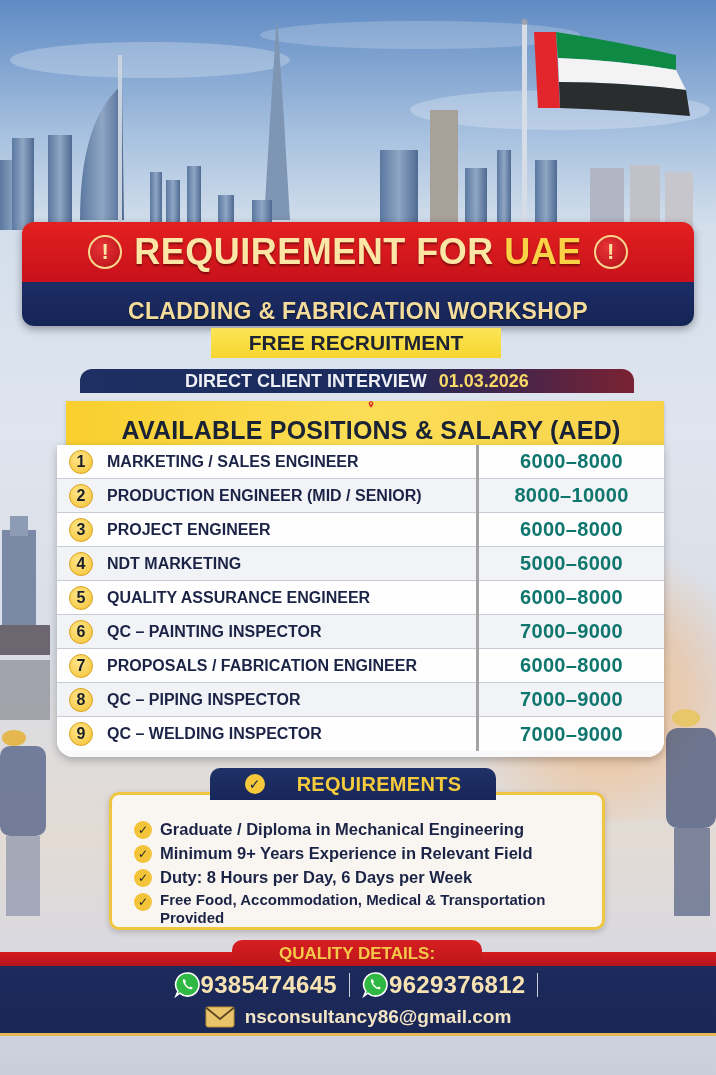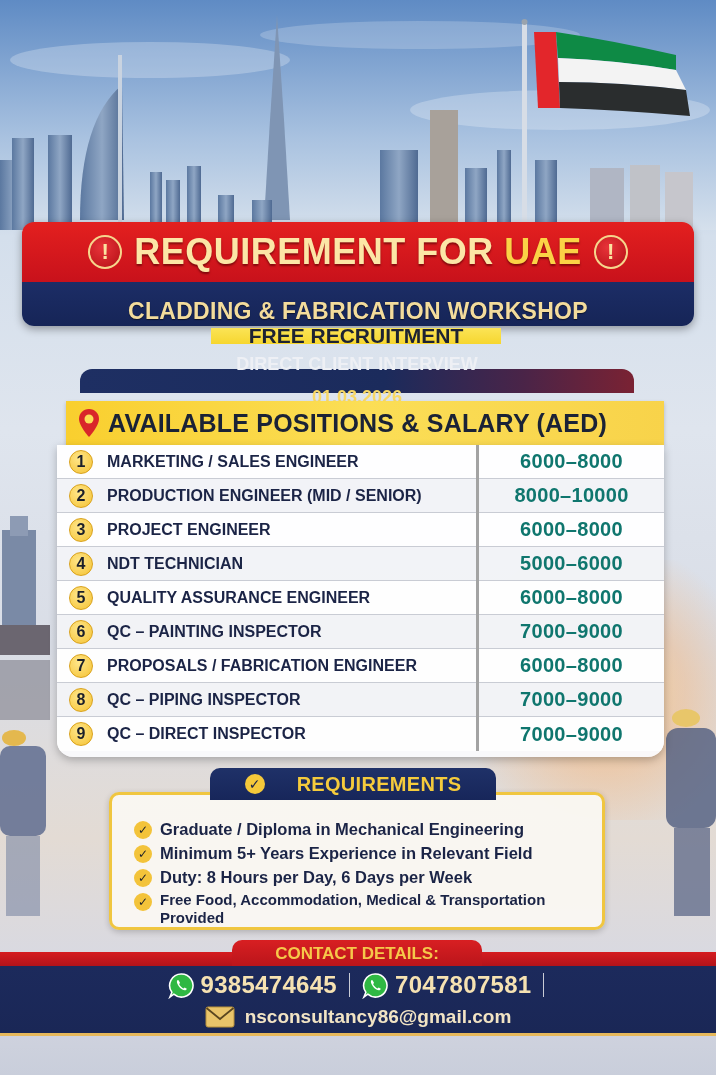--- a/index.html
+++ b/index.html
@@ -46,43 +46,44 @@
     text-shadow: 0 2px 2px rgba(80,0,0,0.6);
     text-align: right;
   }
   .title-text .accent { color: #fbd246; }
   .sub-title {
     font-family: "Liberation Sans", sans-serif; font-weight: bold; font-size: 23px;
     color: #f3dc9c; letter-spacing: 0.3px;
     text-shadow: 0 1px 1px rgba(0,0,0,0.5);
   }
   .free-rec {
-    position: absolute; left: 211px; top: 328px; width: 290px; height: 16px;
+    position: absolute; left: 211px; top: 328px; width: 290px; height: 30px;
     background: linear-gradient(180deg, #fbe456, #f6d62f);
     display: flex; align-items: center; justify-content: center;
     font-family: "Liberation Sans", sans-serif; font-weight: bold; font-size: 21px; color: #1d2333;
   }
 
   
   .interview {
     position: absolute; left: 80px; top: 369px; width: 554px; height: 24px;
     border-radius: 12px 12px 0 0;
     background: linear-gradient(90deg, #1e2f63 0%, #1b2b5c 55%, #4a2448 80%, #7a2233 100%);
     display: flex; align-items: center; justify-content: center; gap: 12px;
-    font-family: "Liberation Sans", sans-serif; font-weight: bold; font-size: 18px; flex-direction: column;
+    font-family: "Liberation Sans", sans-serif; font-weight: bold; font-size: 18px;
   }
   .interview .lbl { color: #eef0f5; }
   .interview .date { color: #f8d866; }
 
   
   .pos-header {
     position: absolute; left: 66px; top: 401px; width: 598px; height: 44px;
     background: linear-gradient(90deg, #f9cf2e 0%, #fbde56 50%, #f8d34a 100%);
     display: flex; align-items: center; padding-left: 12px; gap: 8px;
     box-shadow: 0 2px 4px rgba(0,0,0,0.2);
+    flex-direction: column;
   }
   .pin-icon { width: 22px; height: 30px; }
   .pos-header-text {
     font-family: "Liberation Sans", sans-serif; font-weight: bold; font-size: 25px; color: #1a2236;
     letter-spacing: 0.2px;
   }
 
   
   .pos-table {
     position: absolute; left: 57px; top: 445px; width: 607px; height: 312px;
@@ -167,21 +168,21 @@
   }
   .contact-bar {
     position: absolute; left: 0; top: 966px; width: 716px; height: 70px;
     background: linear-gradient(180deg, #1c2a5c 0%, #1a2756 100%);
     border-bottom: 3px solid #e6b85a;
   }
   .phones {
     position: absolute; left: 0; top: 2px; width: 716px; height: 34px;
     display: flex; align-items: center; justify-content: center; gap: 8px;
   }
-  .phone { display: flex; align-items: center; gap: 6px; }
+  .phone { display: flex; align-items: flex-start; }
   .wa-icon { width: 27px; height: 27px; }
   .phone-num {
     font-family: "Liberation Sans", sans-serif; font-weight: bold; font-size: 24px; color: #f6e2b2;
     letter-spacing: 0.3px;
   }
   .sep { width: 1px; height: 24px; background: #c9ccd6; margin: 0 4px; }
   .email-row {
     position: absolute; left: 0; top: 36px; width: 716px; height: 30px;
     display: flex; align-items: center; justify-content: center; gap: 10px;
   }
@@ -297,21 +298,21 @@
     <div class="pos-name">PRODUCTION ENGINEER (MID / SENIOR)</div>
     <div class="pos-salary">8000–10000</div>
   </div>
   <div class="pos-row">
     <div class="num-badge">3</div>
     <div class="pos-name">PROJECT ENGINEER</div>
     <div class="pos-salary">6000–8000</div>
   </div>
   <div class="pos-row">
     <div class="num-badge">4</div>
-    <div class="pos-name">NDT TECHNICIAN</div>
+    <div class="pos-name">NDT MARKETING</div>
     <div class="pos-salary">5000–6000</div>
   </div>
   <div class="pos-row">
     <div class="num-badge">5</div>
     <div class="pos-name">QUALITY ASSURANCE ENGINEER</div>
     <div class="pos-salary">6000–8000</div>
   </div>
   <div class="pos-row">
     <div class="num-badge">6</div>
     <div class="pos-name">QC – PAINTING INSPECTOR</div>
@@ -322,67 +323,67 @@
     <div class="pos-name">PROPOSALS / FABRICATION ENGINEER</div>
     <div class="pos-salary">6000–8000</div>
   </div>
   <div class="pos-row">
     <div class="num-badge">8</div>
     <div class="pos-name">QC – PIPING INSPECTOR</div>
     <div class="pos-salary">7000–9000</div>
   </div>
   <div class="pos-row">
     <div class="num-badge">9</div>
-    <div class="pos-name">QC – DIRECT INSPECTOR</div>
+    <div class="pos-name">QC – WELDING INSPECTOR</div>
     <div class="pos-salary">7000–9000</div>
   </div>
 </div>
 
 <div class="req-box">
   <div style="height:14px"></div>
   <div class="req-item">
     <span class="req-check">✓</span>
     <span class="req-text">Graduate / Diploma in Mechanical Engineering</span>
   </div>
   <div class="req-item">
     <span class="req-check">✓</span>
-    <span class="req-text">Minimum 5+ Years Experience in Relevant Field</span>
+    <span class="req-text">Minimum 9+ Years Experience in Relevant Field</span>
   </div>
   <div class="req-item">
     <span class="req-check">✓</span>
     <span class="req-text">Duty: 8 Hours per Day, 6 Days per Week</span>
   </div>
   <div class="req-item">
     <span class="req-check">✓</span>
     <span class="req-text small">Free Food, Accommodation, Medical &amp; Transportation Provided</span>
   </div>
 </div>
 <div class="req-tab">
   <span class="check-circle">✓</span>
   <span class="req-title">REQUIREMENTS</span>
 </div>
 
 <div class="contact-redline"></div>
-<div class="contact-tab">CONTACT DETAILS:</div>
+<div class="contact-tab">QUALITY DETAILS:</div>
 <div class="contact-bar">
   <div class="phones">
     <div class="phone">
       <svg class="wa-icon" viewBox="0 0 28 28">
         <path d="M14 2 A12 12 0 1 1 6 23 L2 26 L4 21 A12 12 0 0 1 14 2 Z" fill="#2fb843" stroke="#fff" stroke-width="1.6"></path>
         <path d="M9.5 8.5 C9 9.5 9 11.5 11 14.5 C13 17.5 16 19 17.5 19 C18.5 19 19.5 18 19.5 17.3 L17.3 16 L16 17 C14.5 16.5 12 14 11.5 12.5 L12.5 11.3 L11 8.5 Z" fill="#fff"></path>
       </svg>
       <span class="phone-num">9385474645</span>
     </div>
     <span class="sep"></span>
     <div class="phone">
       <svg class="wa-icon" viewBox="0 0 28 28">
         <path d="M14 2 A12 12 0 1 1 6 23 L2 26 L4 21 A12 12 0 0 1 14 2 Z" fill="#2fb843" stroke="#fff" stroke-width="1.6"></path>
         <path d="M9.5 8.5 C9 9.5 9 11.5 11 14.5 C13 17.5 16 19 17.5 19 C18.5 19 19.5 18 19.5 17.3 L17.3 16 L16 17 C14.5 16.5 12 14 11.5 12.5 L12.5 11.3 L11 8.5 Z" fill="#fff"></path>
       </svg>
-      <span class="phone-num">7047807581</span>
+      <span class="phone-num">9629376812</span>
     </div>
     <span class="sep"></span>
   </div>
   <div class="email-row">
     <svg class="mail-icon" viewBox="0 0 30 22">
       <rect x="1" y="1" width="28" height="20" rx="2" fill="#e9c46a" stroke="#b8913a" stroke-width="1"></rect>
       <path d="M1.5 2 L15 13 L28.5 2" fill="none" stroke="#5a4620" stroke-width="1.8"></path>
     </svg>
     <span class="email-text">nsconsultancy86@gmail.com</span>
   </div>

